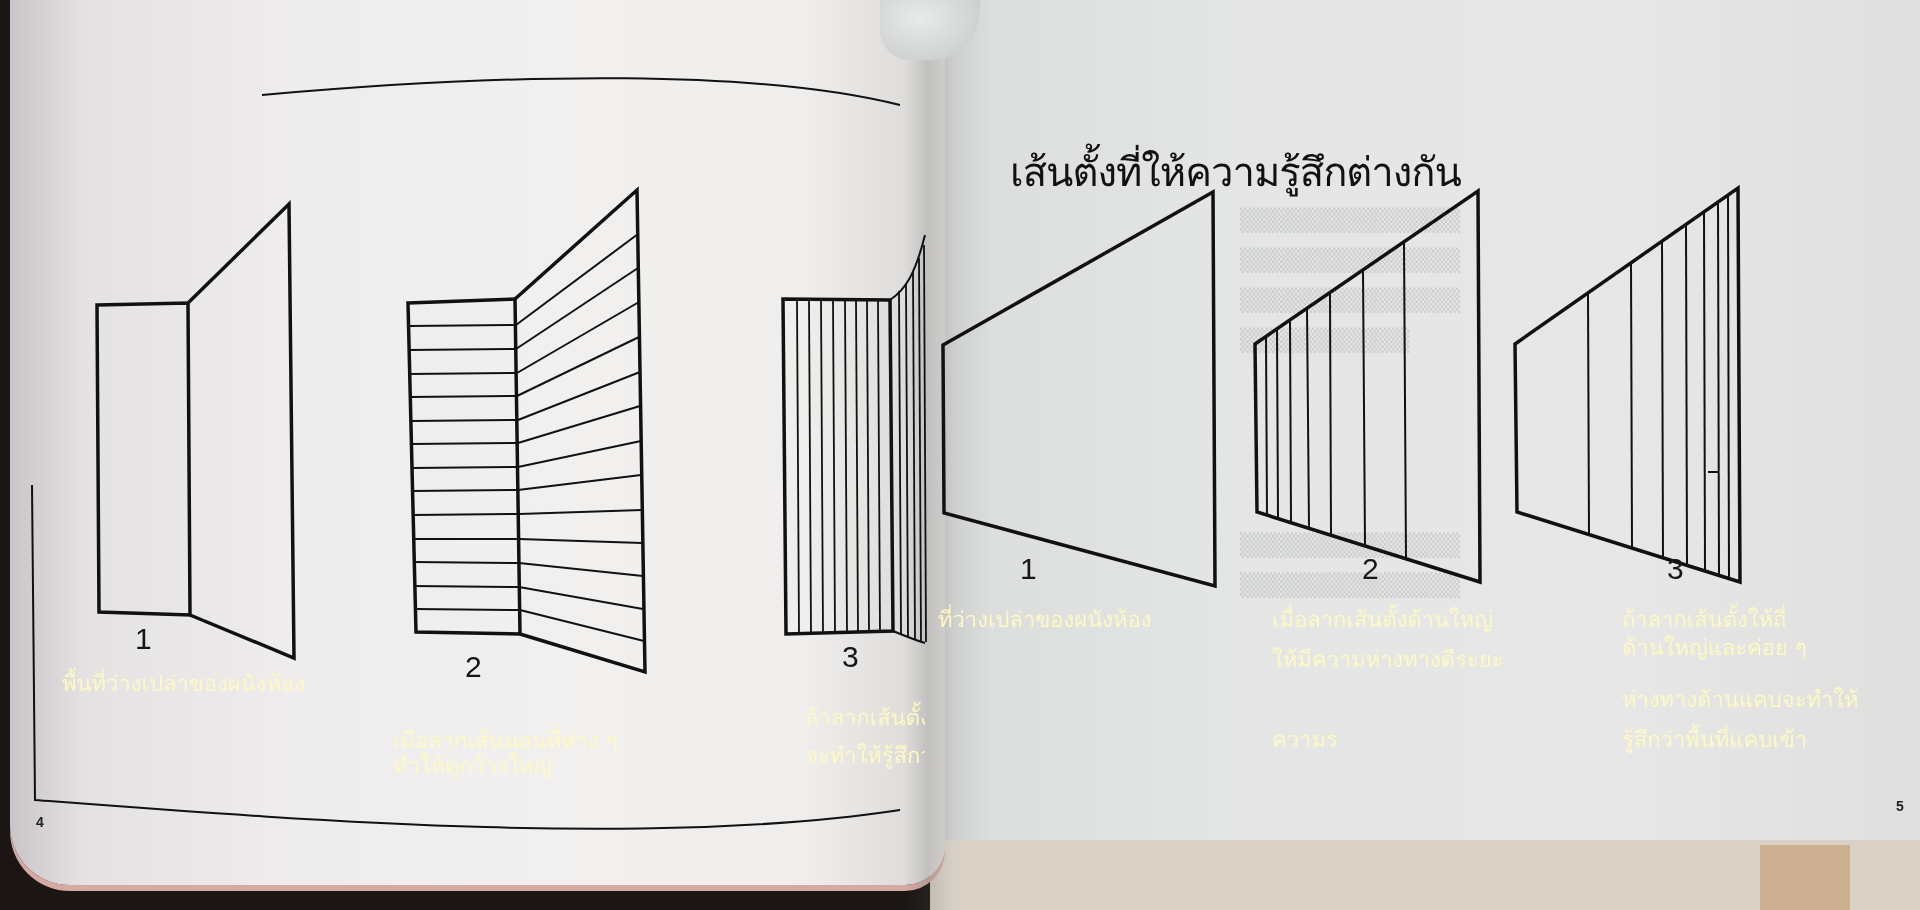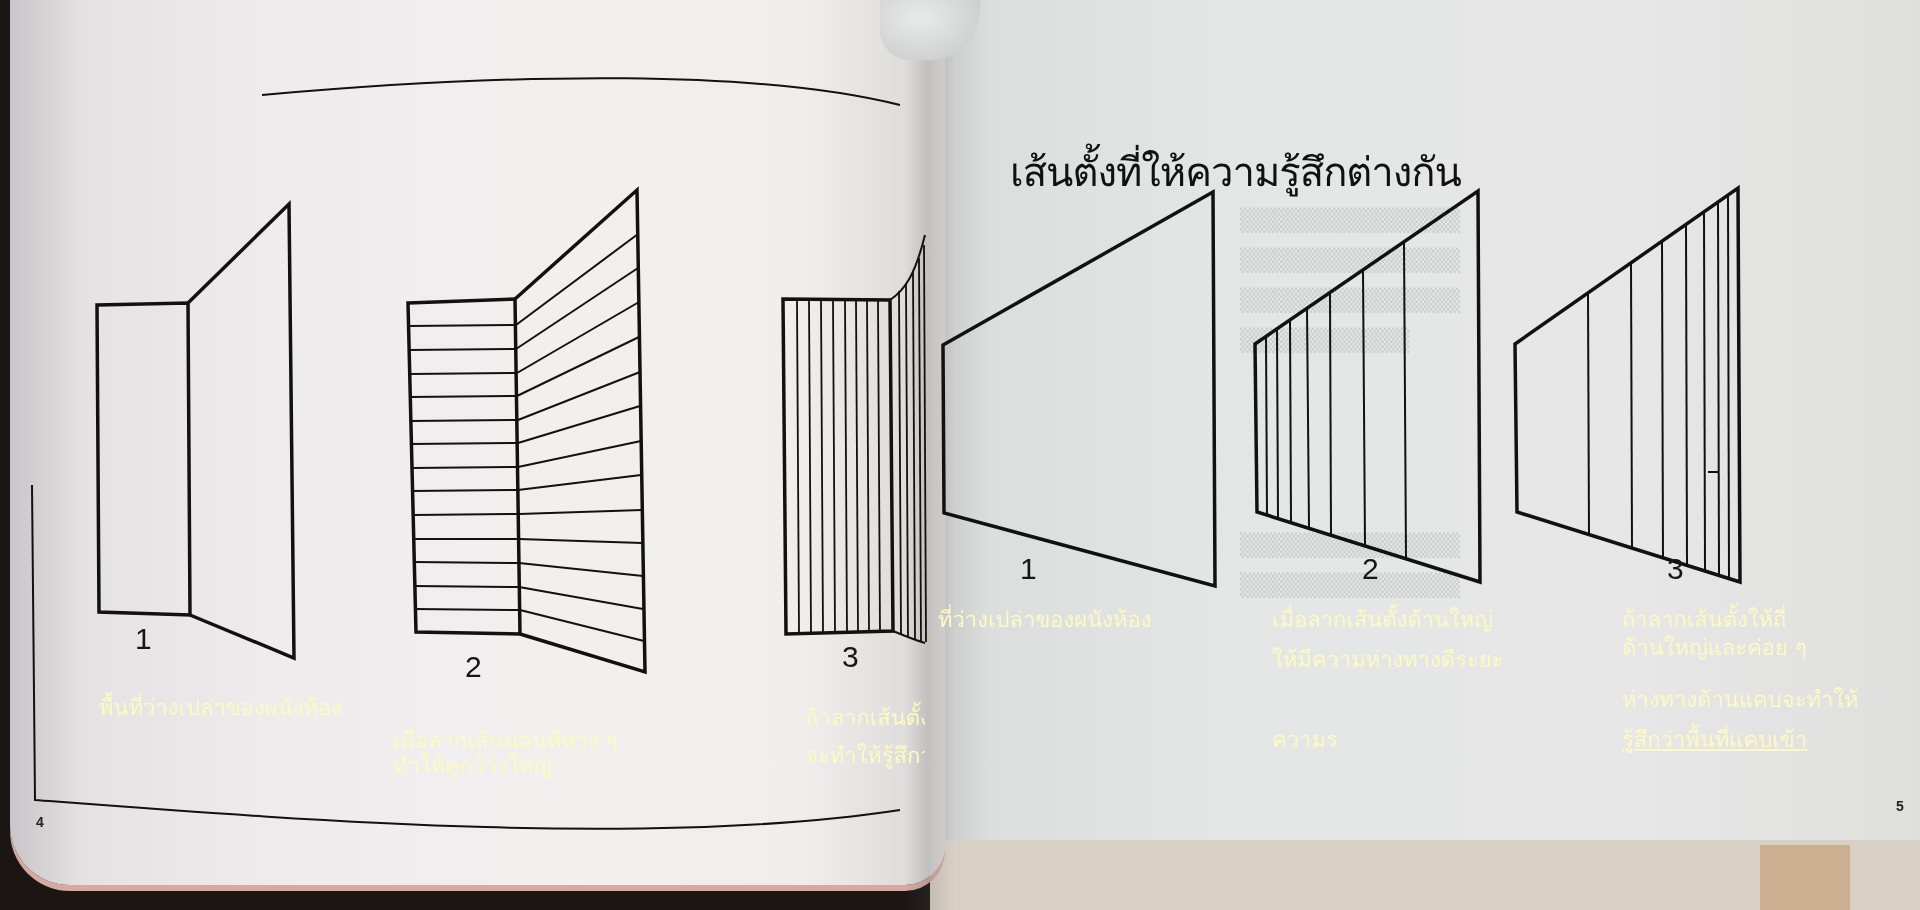--- a/index.html
+++ b/index.html
@@ -165,21 +165,21 @@
         <line x1="1686" y1="224" x2="1687" y2="566"></line>
         <line x1="1704" y1="211" x2="1705" y2="571"></line>
         <line x1="1718" y1="201" x2="1719" y2="575"></line>
         <line x1="1728" y1="195" x2="1729" y2="578"></line>
         <line x1="1708" y1="472" x2="1718" y2="472"></line>
       </g>
     </g>
   </svg>
 
   <div class="num" style="left:135px;top:622px;">1</div>
-  <div class="caption" style="left:62px;top:690px;margin-left:37px;">พื้นที่ว่างเปล่าของผนังห้อง</div>
+  <div class="caption" style="left:62px;top:666px;">พื้นที่ว่างเปล่าของผนังห้อง</div>
 
   <div class="num" style="left:465px;top:650px;">2</div>
   <div class="caption" style="left:393px;top:723px;">เมื่อลากเส้นนอนที่ห่าง ๆ</div>
   <div class="caption" style="left:393px;top:748px;text-align:center;">ทำให้ดูกว้างใหญ่</div>
 
   <div class="num" style="left:842px;top:640px;">3</div>
   <div class="caption" style="left:805px;top:700px;max-width:120px;overflow:hidden;">ถ้าลากเส้นตั้งให้</div>
   <div class="caption" style="left:805px;top:738px;max-width:120px;overflow:hidden;">จะทำให้รู้สึกว่า</div>
 
   <div class="pgnum" style="left:36px;top:814px;">4</div>
@@ -189,16 +189,16 @@
 
   <div class="num" style="left:1362px;top:552px;">2</div>
   <div class="caption" style="left:1272px;top:602px;">เมื่อลากเส้นตั้งด้านใหญ่</div>
   <div class="caption" style="left:1272px;top:642px;">ให้มีความห่างทางดีระยะ</div>
   <div class="caption" style="left:1272px;top:722px;">ความร</div>
 
   <div class="num" style="left:1667px;top:552px;">3</div>
   <div class="caption" style="left:1622px;top:602px;">ถ้าลากเส้นตั้งให้ถี่</div>
   <div class="caption" style="left:1622px;top:614px;margin-top:16px;">ด้านใหญ่และค่อย ๆ</div>
   <div class="caption" style="left:1622px;top:682px;">ห่างทางด้านแคบจะทำให้</div>
-  <div class="caption" style="left:1622px;top:722px;text-decoration:underline;">รู้สึกว่าพื้นที่แคบเข้า</div>
+  <div class="caption" style="left:1622px;top:722px;">รู้สึกว่าพื้นที่แคบเข้า</div>
 
   <div class="pgnum" style="left:1896px;top:798px;">5</div>
 </div>
 
 </body></html>

